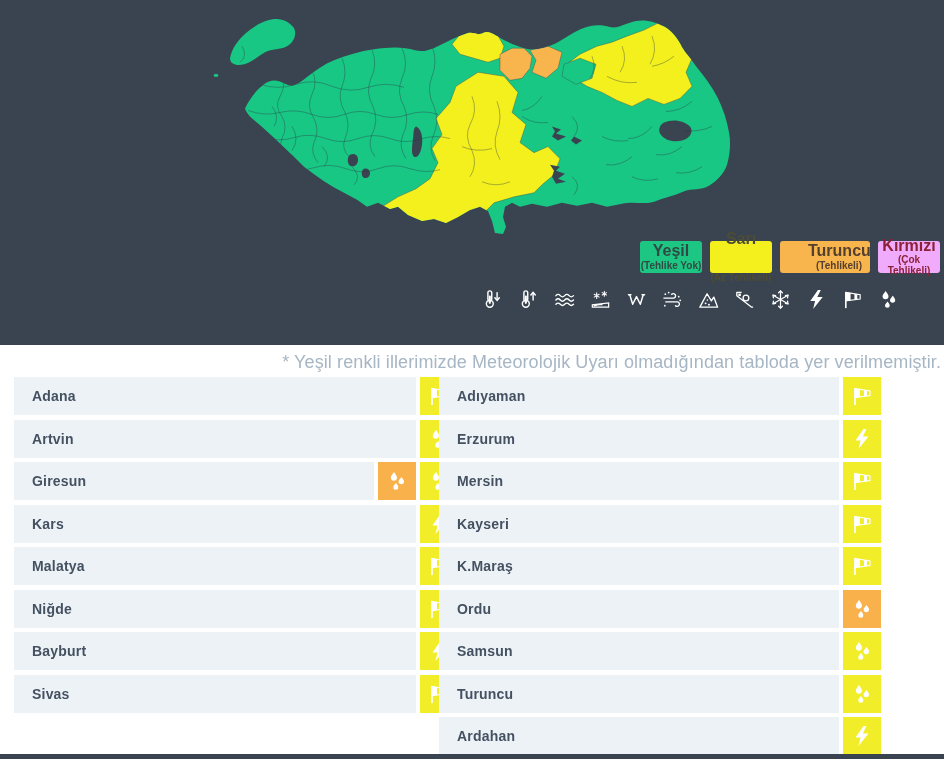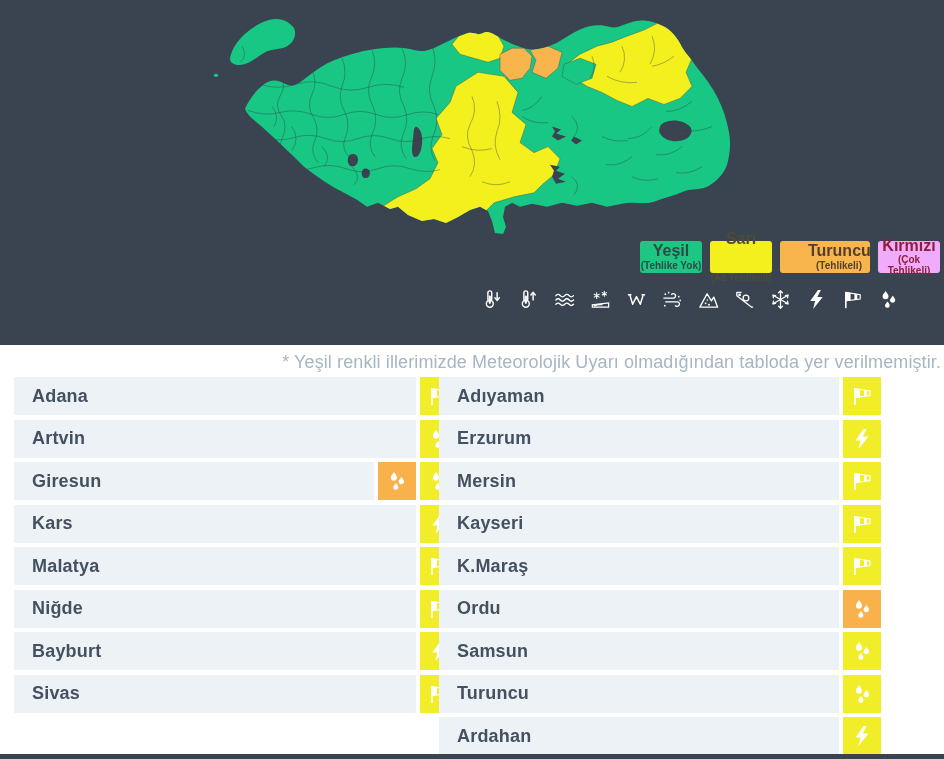--- a/index.html
+++ b/index.html
@@ -22,21 +22,21 @@
   .strip-icon{width:23px;height:23px;display:block;}
   .strip-icon svg{width:100%;height:100%;display:block;}
 
   .note-line{position:absolute;top:352px;right:3px;font-size:18px;color:#a6b6c4;letter-spacing:.1px;}
 
   .warn-col{position:absolute;top:377px;}
   #col-left{left:14px;width:444px;}
   #col-right{left:439px;width:442px;}
   .city-row{display:flex;height:38px;margin-bottom:4.5px;gap:4px;}
   .city-label{flex:1;background:#edf2f7;display:flex;align-items:center;
-    padding-left:18px;font-size:18px;font-weight:bold;color:#445161;letter-spacing:.2px;}
+    padding-left:18px;font-size:14px;font-weight:bold;color:#445161;letter-spacing:.2px;}
   .warn-badge{width:38px;height:38px;flex:0 0 38px;display:flex;align-items:center;justify-content:center;}
   .warn-badge svg{width:24px;height:24px;display:block;}
 
   .bottom-bar{position:absolute;left:0;top:754px;width:944px;height:5px;background:#3a4450;}
 </style>
 </head>
 <body>
 
 <div class="top-panel">
 

